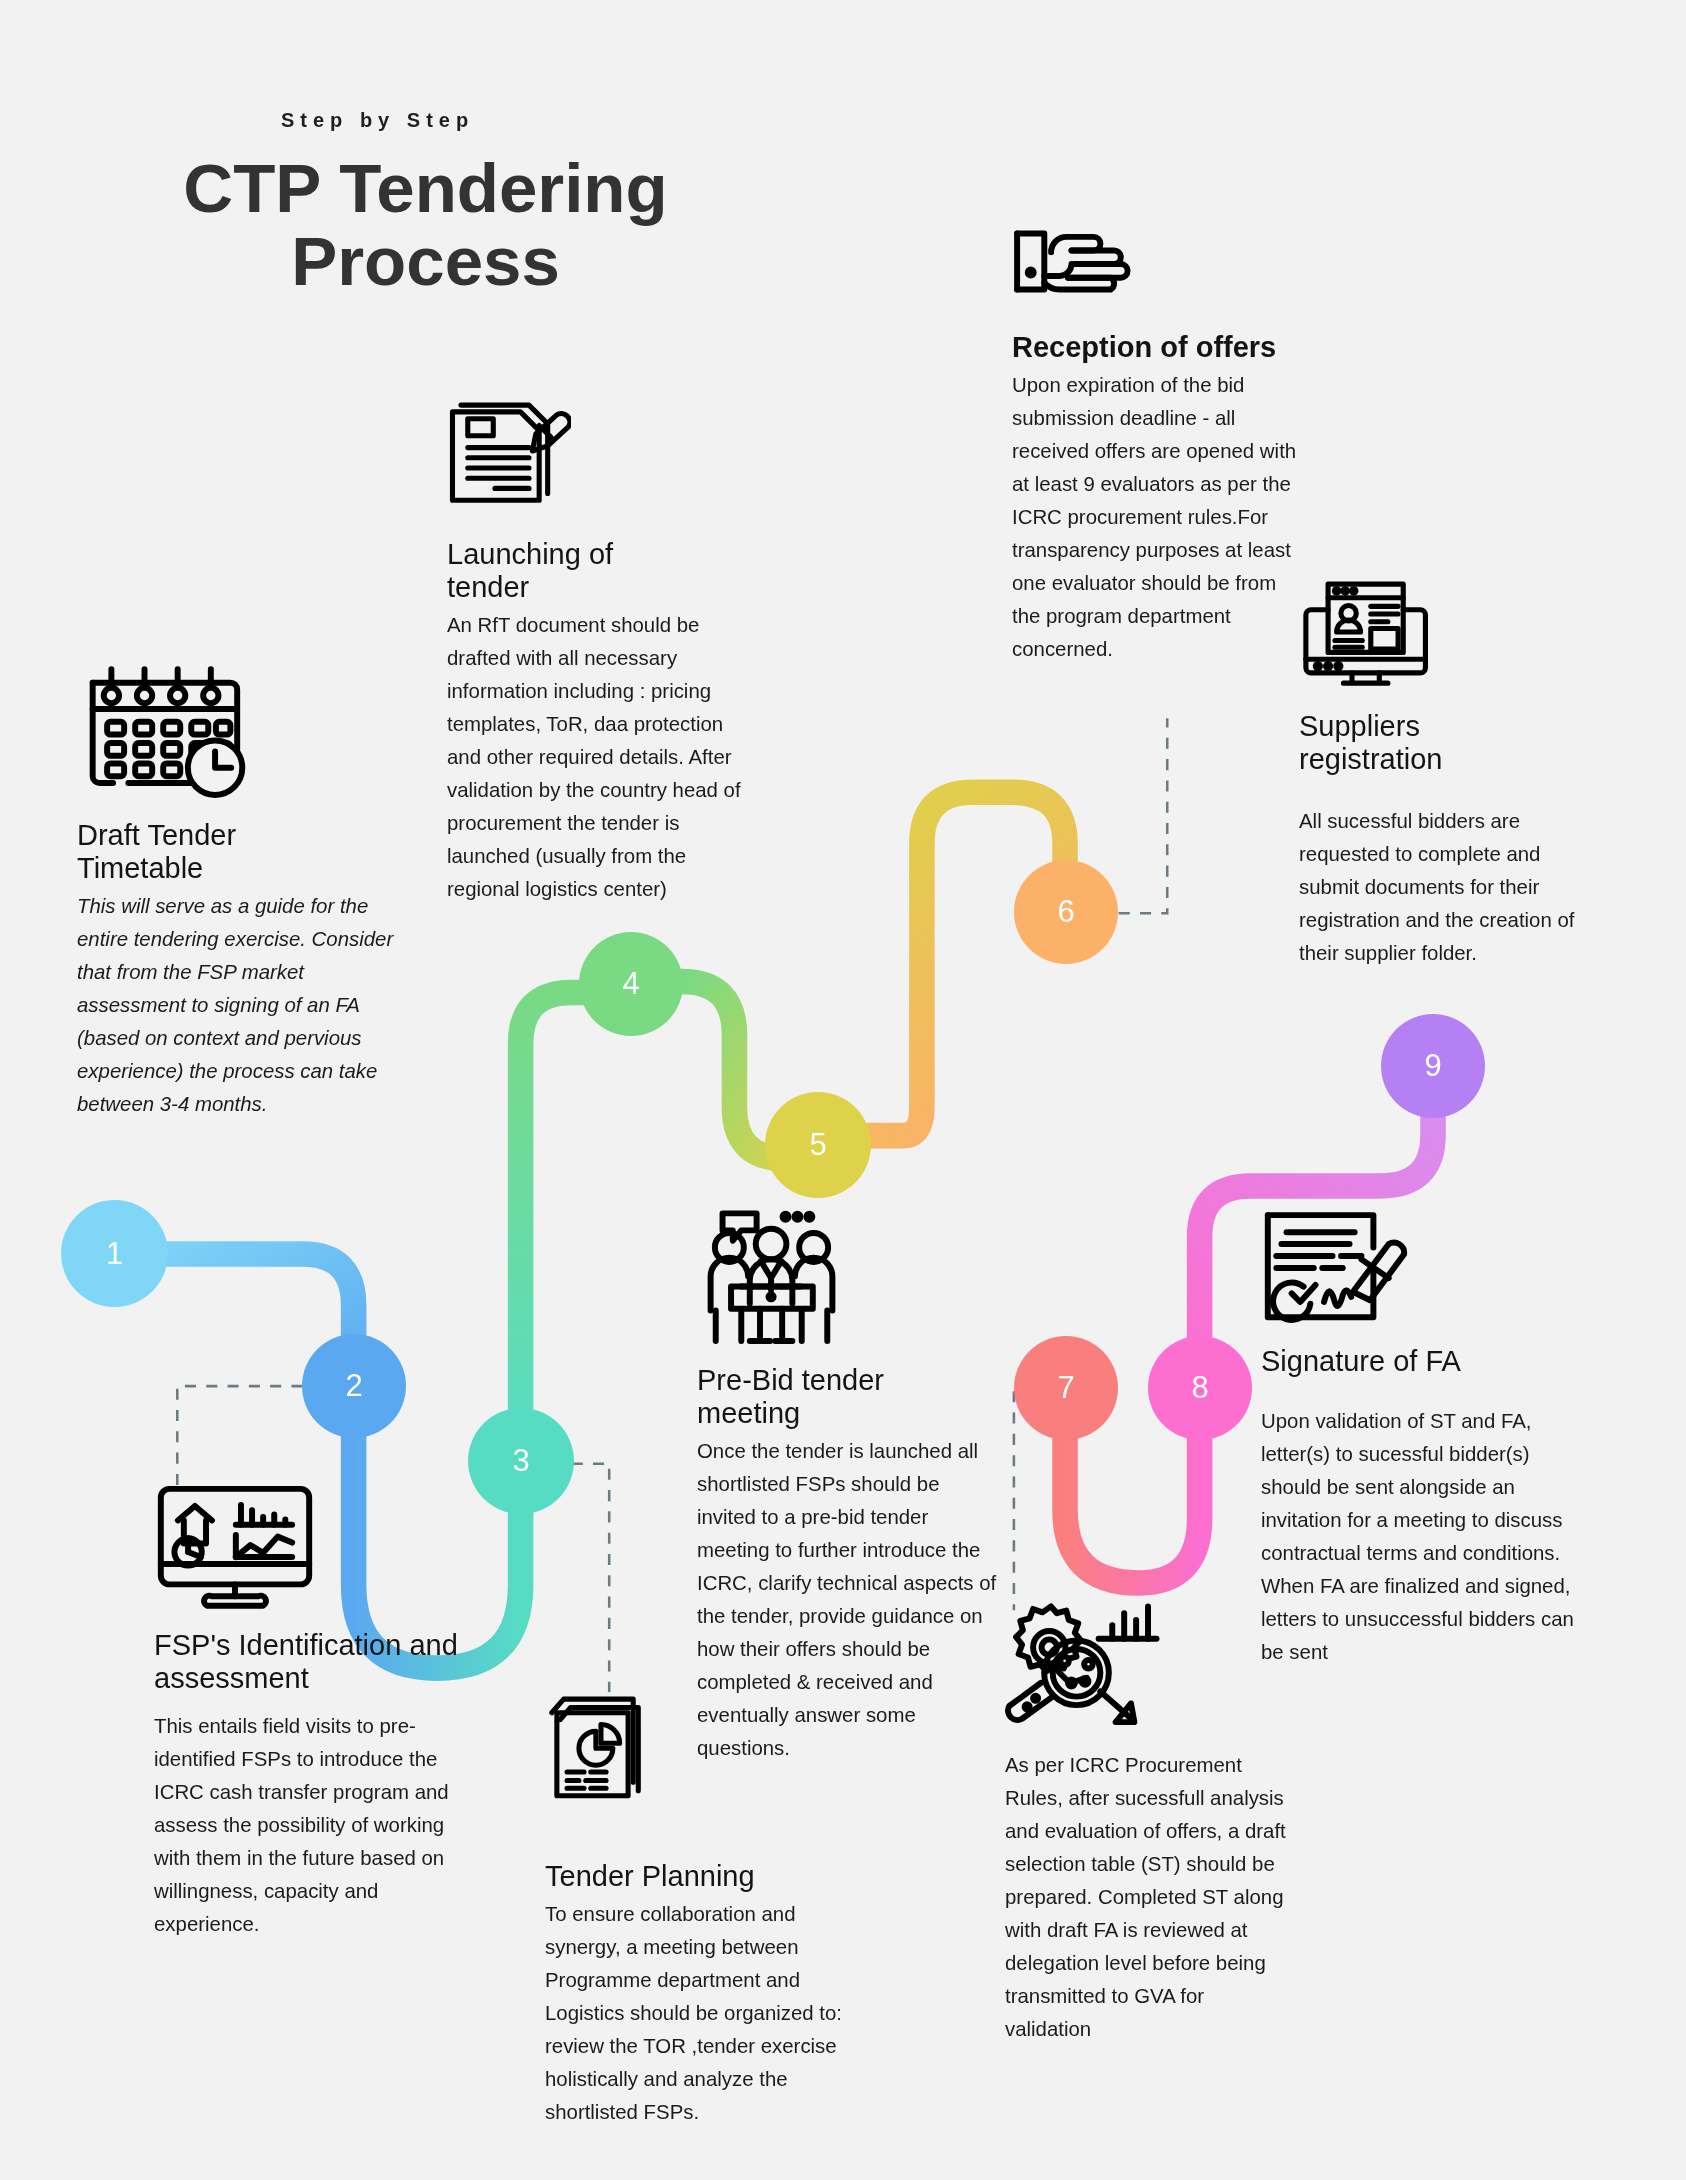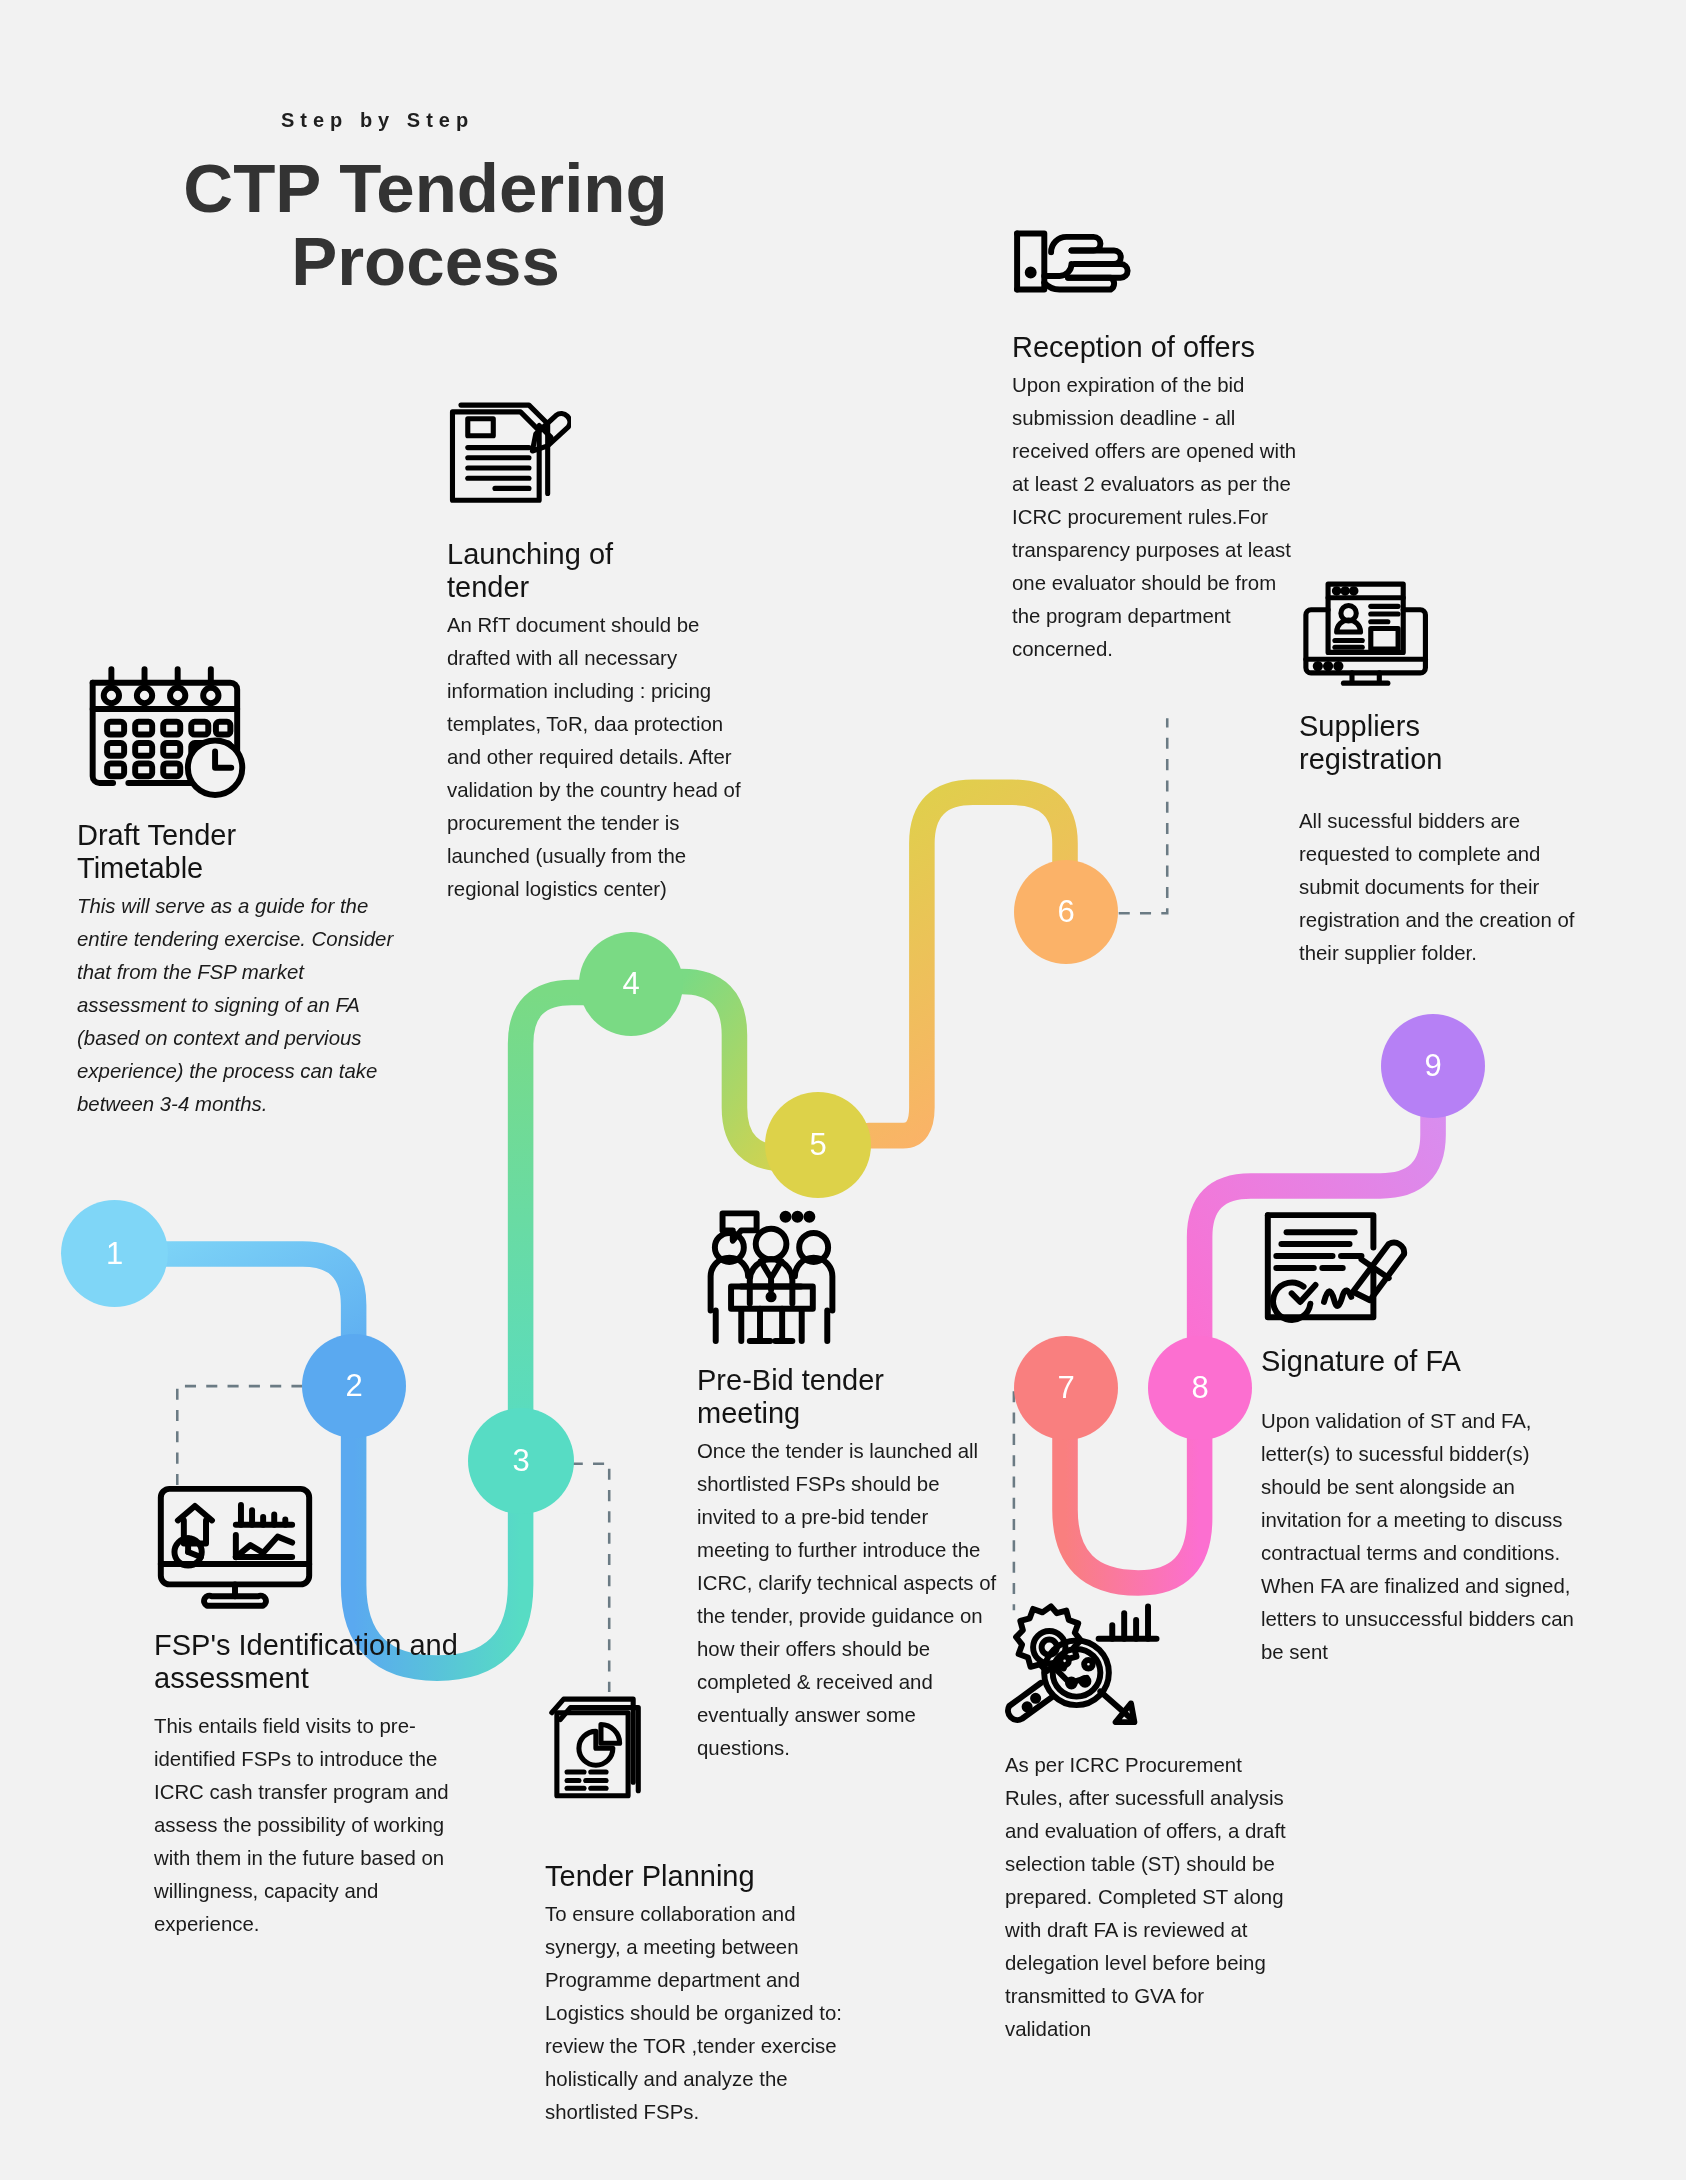--- a/index.html
+++ b/index.html
@@ -261,22 +261,22 @@
         <path d="M6 12 H38 V78 H6"></path>
         <line x1="6" y1="12" x2="6" y2="78"></line>
         <circle cx="22" cy="58" r="3.5" fill="#000"></circle>
         <path d="M38 62 H56 a14 14 0 0 0 14 -14"></path>
         <path d="M46 34 a18 18 0 0 1 18 -18 H96 a8 8 0 0 1 0 16 H70"></path>
         <path d="M70 32 H120 a8 8 0 0 1 0 16 H74"></path>
         <path d="M74 48 H128 a8 8 0 0 1 0 16 H66"></path>
         <path d="M66 64 H116 a8 8 0 0 1 0 14 H56 a24 24 0 0 1 -18 -8"></path>
       </g>
     </svg>
-    <h3 class="step-title" style="margin-top:31px;width:298px;">Reception of offers</h3>
-    <p class="step-body" style="width:298px;">Upon expiration of the bid submission deadline - all received offers are opened with at least 2 evaluators as per the ICRC procurement rules.For transparency purposes at least one evaluator should be from the program department concerned.</p>
+    <h3 class="step-title" style="margin-top:31px;width:298px;font-weight:bold;">Reception of offers</h3>
+    <p class="step-body" style="width:298px;">Upon expiration of the bid submission deadline - all received offers are opened with at least 9 evaluators as per the ICRC procurement rules.For transparency purposes at least one evaluator should be from the program department concerned.</p>
   </div>
 
   <div class="step" style="left:1005px;top:1601px;width:298px;">
     <svg class="step-icon" width="166" height="124" viewBox="0 0 195 145">
       <g fill="none" stroke="#000" stroke-width="7" stroke-linecap="round" stroke-linejoin="round">
         <path d="M54 6 l7 8 l11 -3 l3 11 l11 4 l-4 11 l7 9 l-8 8 l3 11 l-11 3 l-4 11 l-11 -4 l-9 7 l-8 -8 l-11 3 l-3 -11 l-11 -4 l4 -11 l-7 -9 l8 -8 l-3 -11 l11 -3 l4 -11 l11 4 Z"></path>
         <circle cx="52" cy="54" r="19"></circle>
           <circle cx="52" cy="54" r="9"></circle>
         <circle cx="84" cy="84" r="38"></circle>
         <circle cx="84" cy="84" r="28" stroke-dasharray="0"></circle>

